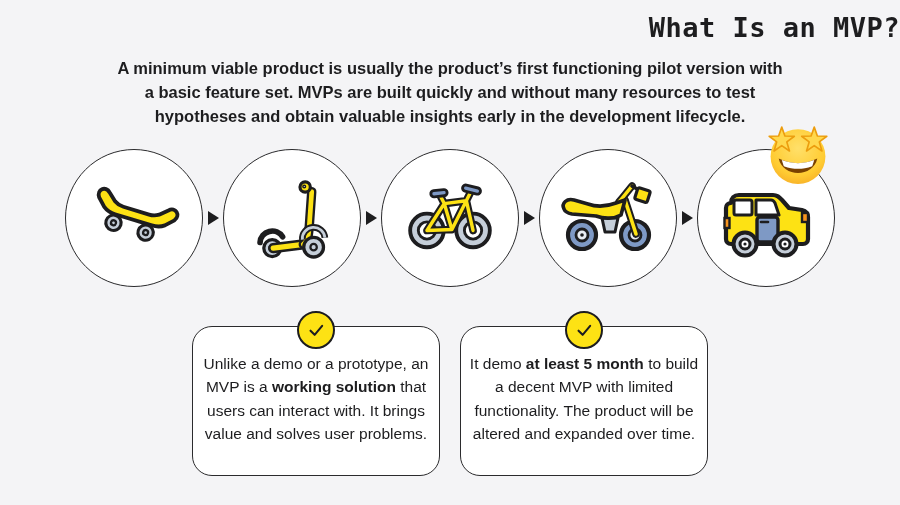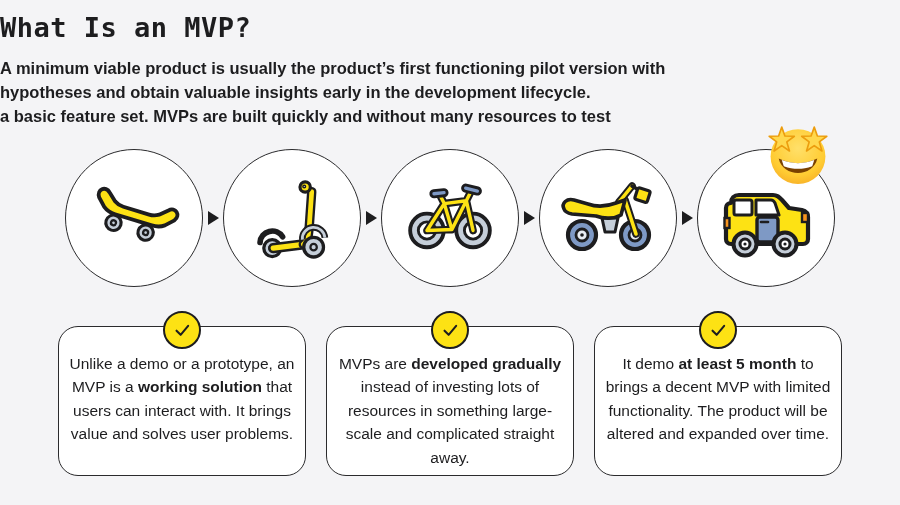--- a/index.html
+++ b/index.html
@@ -6,28 +6,29 @@
   .canvas{
     position:relative;
     width:900px;height:505px;
     background:#f4f4f6;
     font-family:"Liberation Sans", sans-serif;
     color:#1d1d1f;
     overflow:hidden;
   }
   .title{
     margin:12px 0 0 0;
-    text-align:left;
+    text-align:right;
     font-family:"DejaVu Sans Mono", monospace;
     font-weight:700;
     font-size:27px;
     letter-spacing:0.5px;
   }
   .intro{
     margin-top:13px;
+    text-align:center;
     font-weight:700;
     font-size:16.5px;
     line-height:24px;
   }
   .intro-line{white-space:nowrap;}
   .stages{
     margin-top:21px;
     display:flex;
     align-items:center;
     justify-content:center;
@@ -88,22 +89,22 @@
 </style>
 </head>
 <body>
 
 <div class="canvas">
 
   <h1 class="title">What Is an MVP?</h1>
 
   <div class="intro">
     <div class="intro-line">A minimum viable product is usually the product’s first functioning pilot version with</div>
+    <div class="intro-line">a basic feature set. MVPs are built quickly and without many resources to test</div>
     <div class="intro-line">hypotheses and obtain valuable insights early in the development lifecycle.</div>
-    <div class="intro-line">a basic feature set. MVPs are built quickly and without many resources to test</div>
   </div>
 
   <div class="stages">
 
     <div class="stage-circle">
       <svg width="96" height="96" viewBox="0 0 100 100">
         <g transform="rotate(17 50 50)">
           <path d="M9 40 C4 33 12 26 18 32 L26 39 C29 41 32 42 36 42 L64 42 C68 42 71 41 74 39 L82 32 C88 26 96 33 91 40 L83 48 C79 51 75 52 70 52 L30 52 C25 52 21 51 17 48 Z" fill="#fde214" stroke="#1d1d1f" stroke-width="4" stroke-linejoin="round"></path>
           <circle cx="31" cy="61" r="8" fill="#c5ced9" stroke="#1d1d1f" stroke-width="3.2"></circle>
           <circle cx="31" cy="61" r="2.6" fill="none" stroke="#1d1d1f" stroke-width="2.4"></circle>
@@ -215,33 +216,25 @@
 
     <div class="card">
       <div class="check-badge">
         <svg width="26" height="26" viewBox="0 0 38 38">
           <path d="M11 20 L17 26 L28 13" fill="none" stroke="#1d1d1f" stroke-width="3" stroke-linecap="round" stroke-linejoin="round"></path>
         </svg>
       </div>
       <div class="card-text"><span>Unlike a demo or a prototype, an MVP is a </span><b>working solution</b><span> that users can interact with. It brings value and solves user problems.</span></div>
     </div>
 
+
     <div class="card">
       <div class="check-badge">
         <svg width="26" height="26" viewBox="0 0 38 38">
           <path d="M11 20 L17 26 L28 13" fill="none" stroke="#1d1d1f" stroke-width="3" stroke-linecap="round" stroke-linejoin="round"></path>
         </svg>
       </div>
-      <div class="card-text"><span>MVPs are </span><b>developed gradually</b><span> instead of investing lots of resources in something large-scale and complicated straight away.</span></div>
-    </div>
-
-    <div class="card">
-      <div class="check-badge">
-        <svg width="26" height="26" viewBox="0 0 38 38">
-          <path d="M11 20 L17 26 L28 13" fill="none" stroke="#1d1d1f" stroke-width="3" stroke-linecap="round" stroke-linejoin="round"></path>
-        </svg>
-      </div>
-      <div class="card-text"><span>It demo </span><b>at least 5 month</b><span> to brings a decent MVP with limited functionality. The product will be altered and expanded over time.</span></div>
+      <div class="card-text"><span>It demo </span><b>at least 5 month</b><span> to build a decent MVP with limited functionality. The product will be altered and expanded over time.</span></div>
     </div>
 
   </div>
 
 </div>
 
 </body></html>

